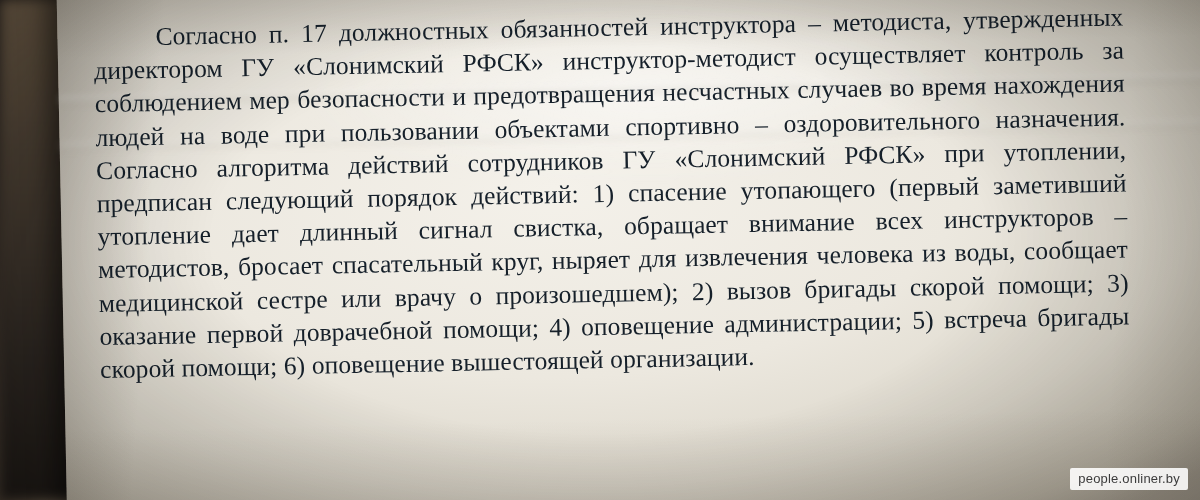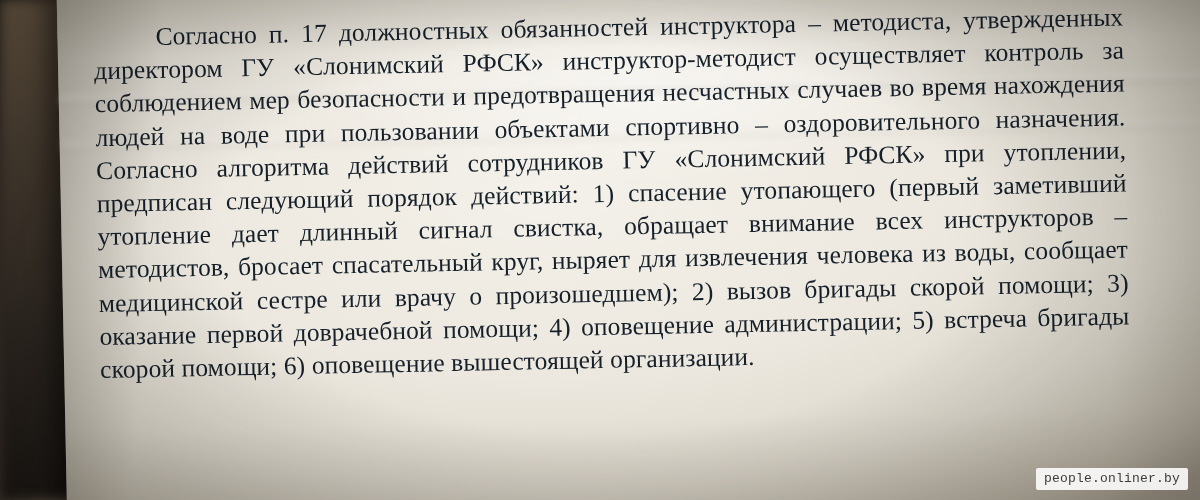--- a/index.html
+++ b/index.html
@@ -110,21 +110,21 @@
     background: radial-gradient(ellipse 860px 430px at 50% 48%, rgba(0,0,0,0) 45%, rgba(0,0,0,.30) 100%);
     pointer-events: none;
   }
 
   .watermark {
     position: absolute;
     right: 12px;
     bottom: 10px;
     background: rgba(255,255,255,.88);
     color: #3b3b3b;
-    font-family: Liberation Mono, monospace;
+    font-family: Liberation Sans, sans-serif;
     font-size: 13px;
     letter-spacing: .2px;
     padding: 3px 8px 4px 8px;
     border-radius: 2px;
   }
 </style>
 </head>
 <body>
 
 <div class="photo">

